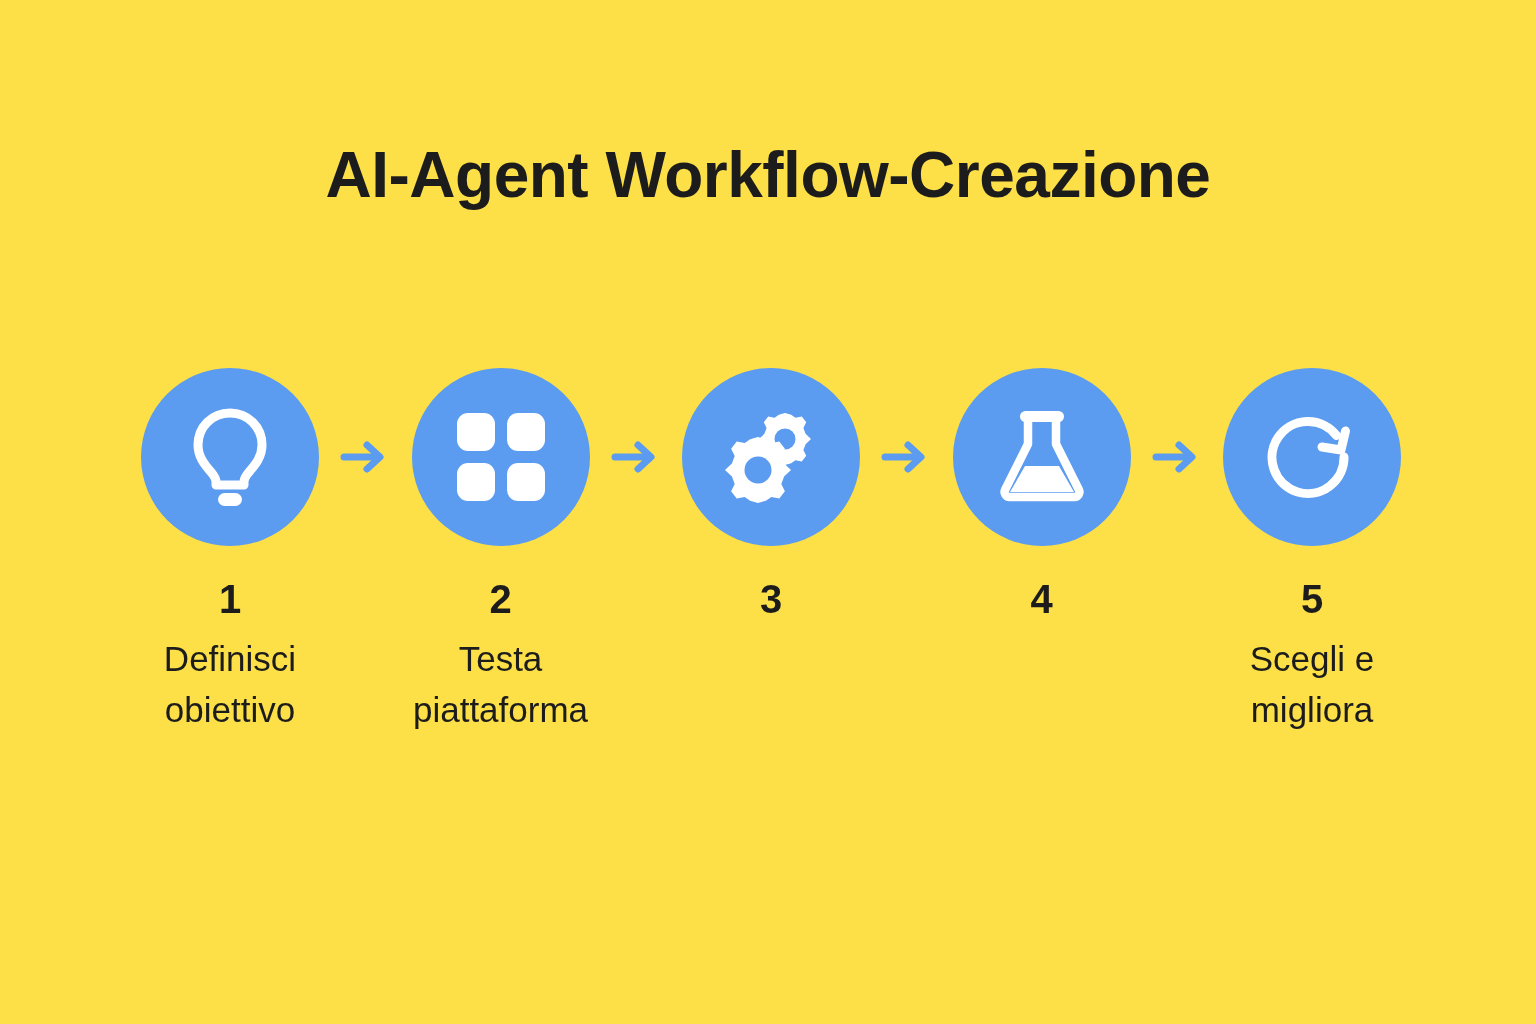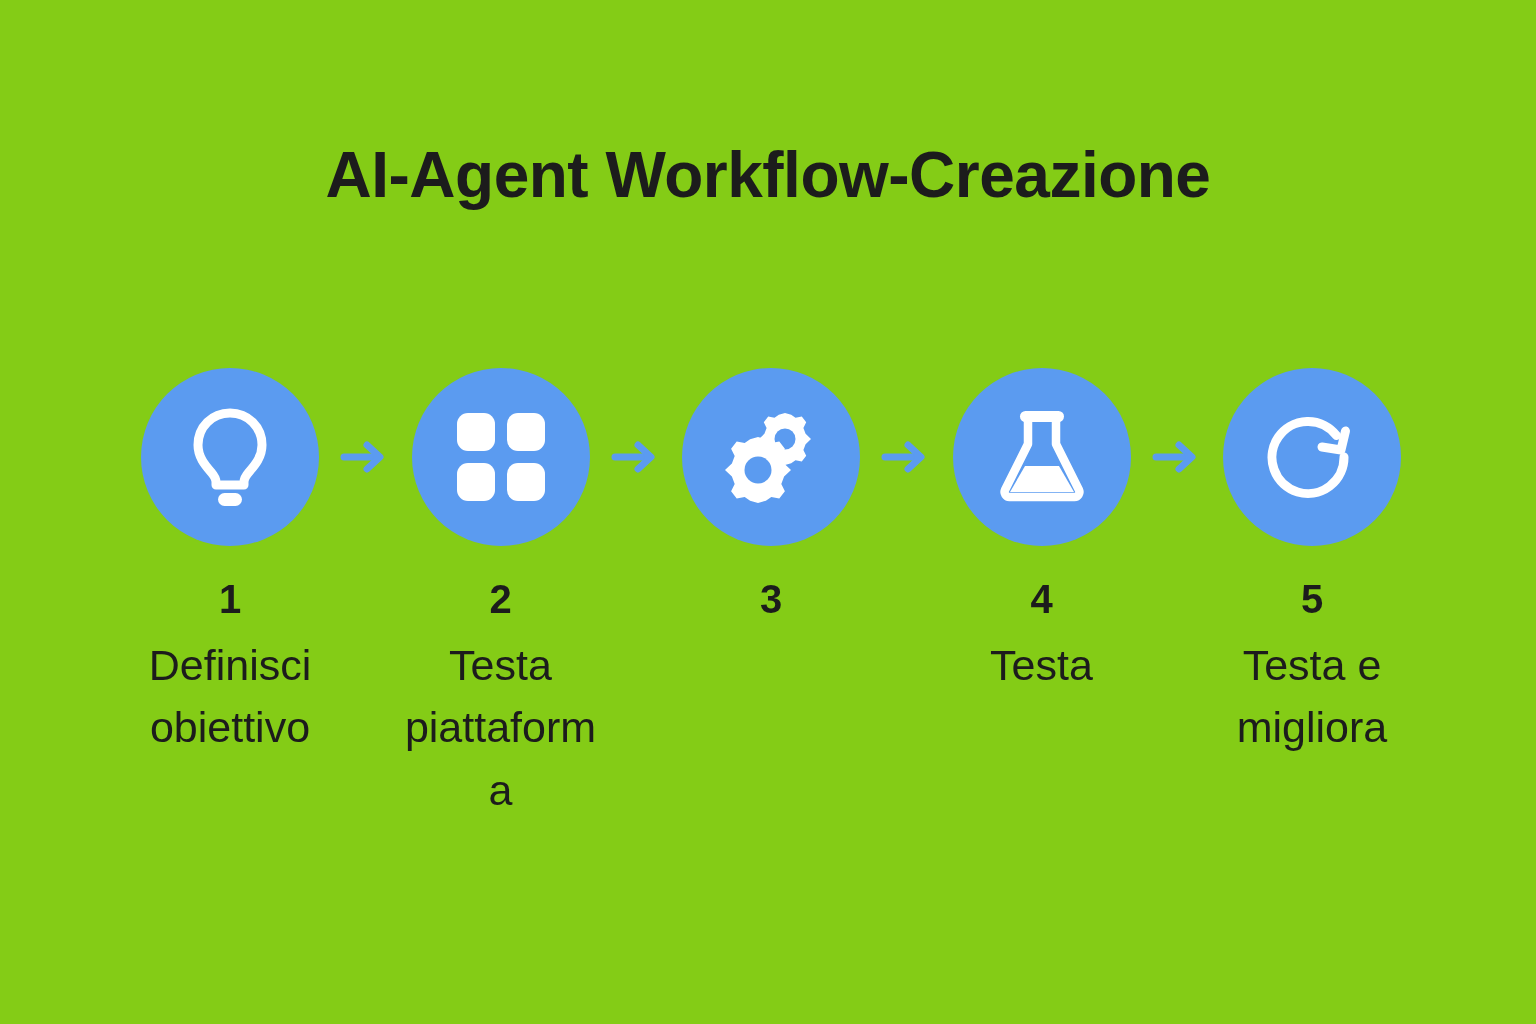--- a/index.html
+++ b/index.html
@@ -12,21 +12,21 @@
     height: 1024px;
     background: #fdfdfd;
     font-family: "Liberation Sans", "DejaVu Sans", sans-serif;
     overflow: hidden;
   }
 
   .canvas {
     position: relative;
     width: 1536px;
     height: 1024px;
-    background: #84cc16;
+    background: #fde047;
     box-sizing: border-box;
   }
 
   
   .title {
     position: absolute;
     top: 142px;
     left: 0;
     width: 1536px;
     text-align: center;
@@ -77,21 +77,21 @@
     margin-top: 33px;
     font-size: 40px;
     font-weight: 700;
     color: #1c1c1c;
     line-height: 1;
     text-align: center;
   }
 
   .step-label {
     margin-top: 15px;
-    font-size: 43px;
+    font-size: 35px;
     font-weight: 400;
     color: #1c1c1c;
     line-height: 1.45;
     text-align: center;
     width: 210px;
     word-wrap: break-word;
   }
 
   
   .arrow {
@@ -195,21 +195,20 @@
 
             <path d="M31 62 L65 62 L80 88 L16 88 Z" fill="#ffffff"></path>
 
             <path d="M34 13 L34 40 L11 86 A5 5 0 0 0 15.5 93 L80.5 93 A5 5 0 0 0 85 86 L62 40 L62 13" stroke="#ffffff" stroke-width="8.5" stroke-linejoin="round" stroke-linecap="round" fill="none"></path>
 
             <rect x="26" y="7" width="44" height="11" rx="5.5" fill="#ffffff"></rect>
           </svg>
         </span>
       </div>
       <div class="step-number">4</div>
-      <div class="step-label">Testa</div>
     </div>
 
     <div class="arrow">
       <span>
         <svg width="50" height="40" viewBox="0 0 50 40" fill="none">
           <path d="M4 20 L38 20" stroke="#5b9bf0" stroke-width="7" stroke-linecap="round"></path>
           <path d="M27 8 L40 20 L27 32" stroke="#5b9bf0" stroke-width="7" stroke-linecap="round" stroke-linejoin="round" fill="none"></path>
         </svg>
       </span>
     </div>
@@ -217,17 +216,17 @@
     <div class="step">
       <div class="circle">
         <span>
           <svg width="104" height="104" viewBox="0 0 104 104" fill="none">
             <path d="M76.5 30.5 A36 36 0 1 0 84 52" stroke="#ffffff" stroke-width="9" stroke-linecap="round" fill="none"></path>
             <path d="M62 42 L81 45 L85.5 26" stroke="#ffffff" stroke-width="9" stroke-linecap="round" stroke-linejoin="round" fill="none"></path>
           </svg>
         </span>
       </div>
       <div class="step-number">5</div>
-      <div class="step-label">Testa e migliora</div>
+      <div class="step-label">Scegli e migliora</div>
     </div>
 
   </div>
 </div>
 
 </body></html>

